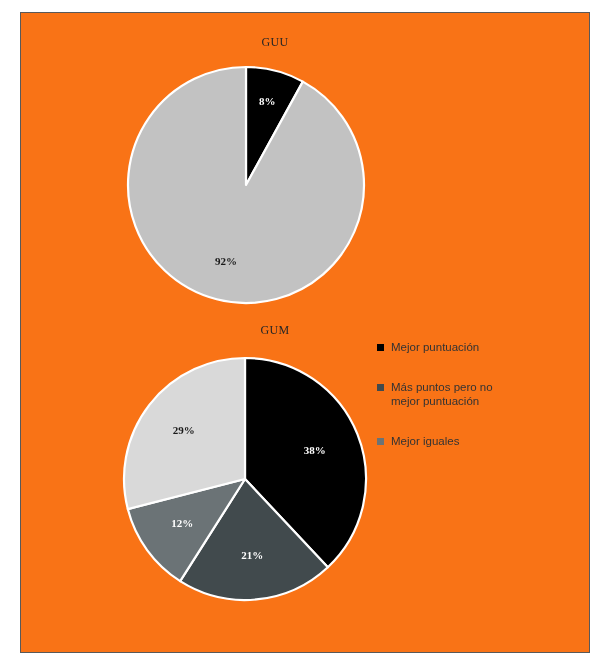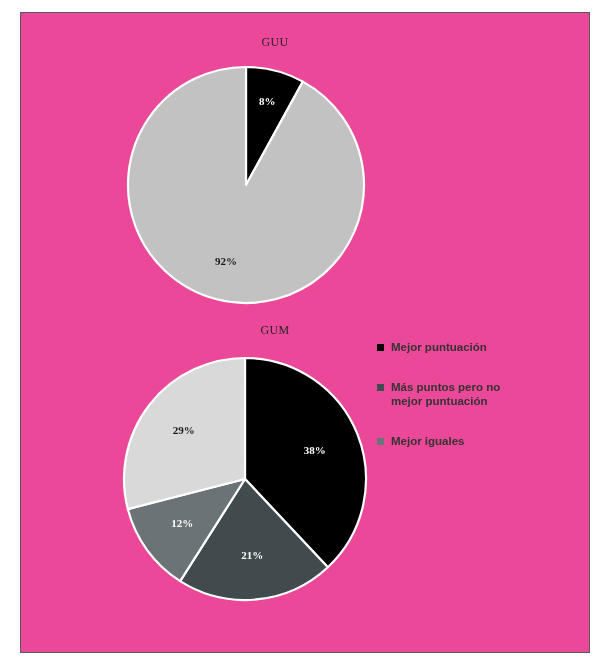--- a/index.html
+++ b/index.html
@@ -16,21 +16,21 @@
   }
 
   #figure-frame {
     position: absolute;
     left: 20px;
     top: 12px;
     width: 570px;
     height: 641px;
     border: 1px solid #595959;
     box-sizing: border-box;
-    background: #ec4899;
+    background: #f97316;
   }
 
   .chart-block {
     position: absolute;
     left: 0;
     width: 100%;
   }
 
   #chart-block-guu { top: 8px;  height: 300px; }
   #chart-block-gum { top: 300px; height: 325px; }
@@ -76,21 +76,20 @@
     dominant-baseline: middle;
   }
   .slice-label.on-dark  { fill: #ffffff; }
   .slice-label.on-light { fill: #1a1a1a; }
 
   #legend {
     position: absolute;
     left: 356px;
     top: 27px;
     width: 200px;
-    font-weight: bold;
   }
 
   .legend-item {
     display: flex;
     align-items: flex-start;
     margin-bottom: 26px;
   }
 
   .legend-swatch {
     width: 7px;

